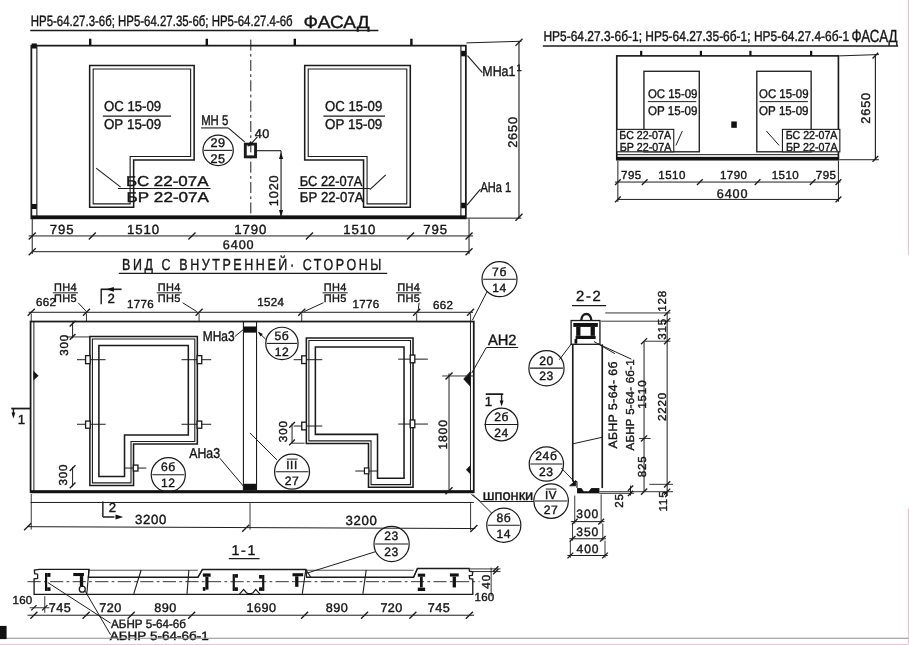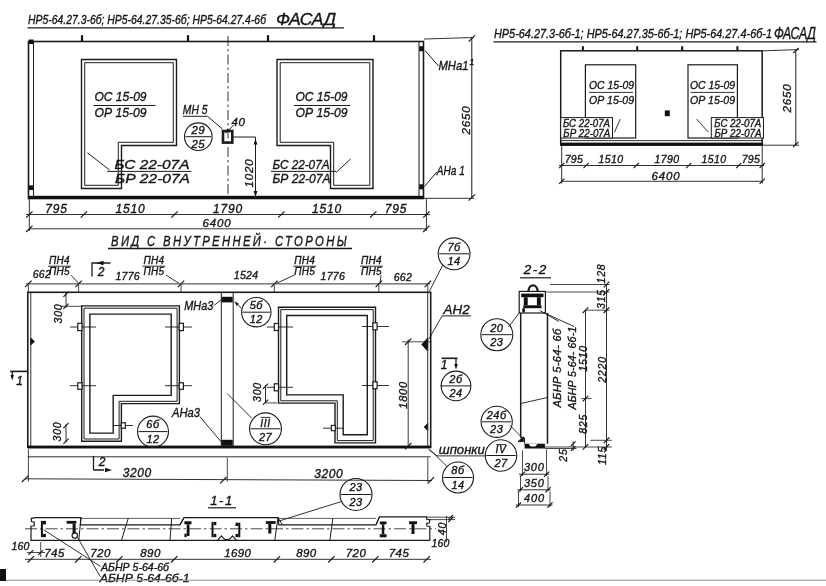--- a/index.html
+++ b/index.html
@@ -1,16 +1,16 @@
 <!DOCTYPE html>
 <html><head>
 <meta charset="utf-8">
 <style>
   html,body{margin:0;padding:0;background:#fff;}
-  .wrap{width:826px;height:586px;position:relative;background:#be185d;overflow:hidden;font-style:italic;}
+  .wrap{width:826px;height:586px;position:relative;background:#be185d;overflow:hidden;}
   text{font-family:"Liberation Sans",sans-serif;fill:#141414;stroke:#141414;stroke-width:0.35;paint-order:stroke;}
   svg .ln{stroke:#1b1b1b;fill:none;}
   svg .blk{fill:#111;stroke:none;}
 </style>
 </head>
 <body>
 <div class="wrap">
 <svg width="826" height="586" viewBox="0 0 826 586" xmlns="http://www.w3.org/2000/svg">
 <rect x="0" y="0" width="826" height="586" fill="#ffffff" stroke="none"></rect>
 

